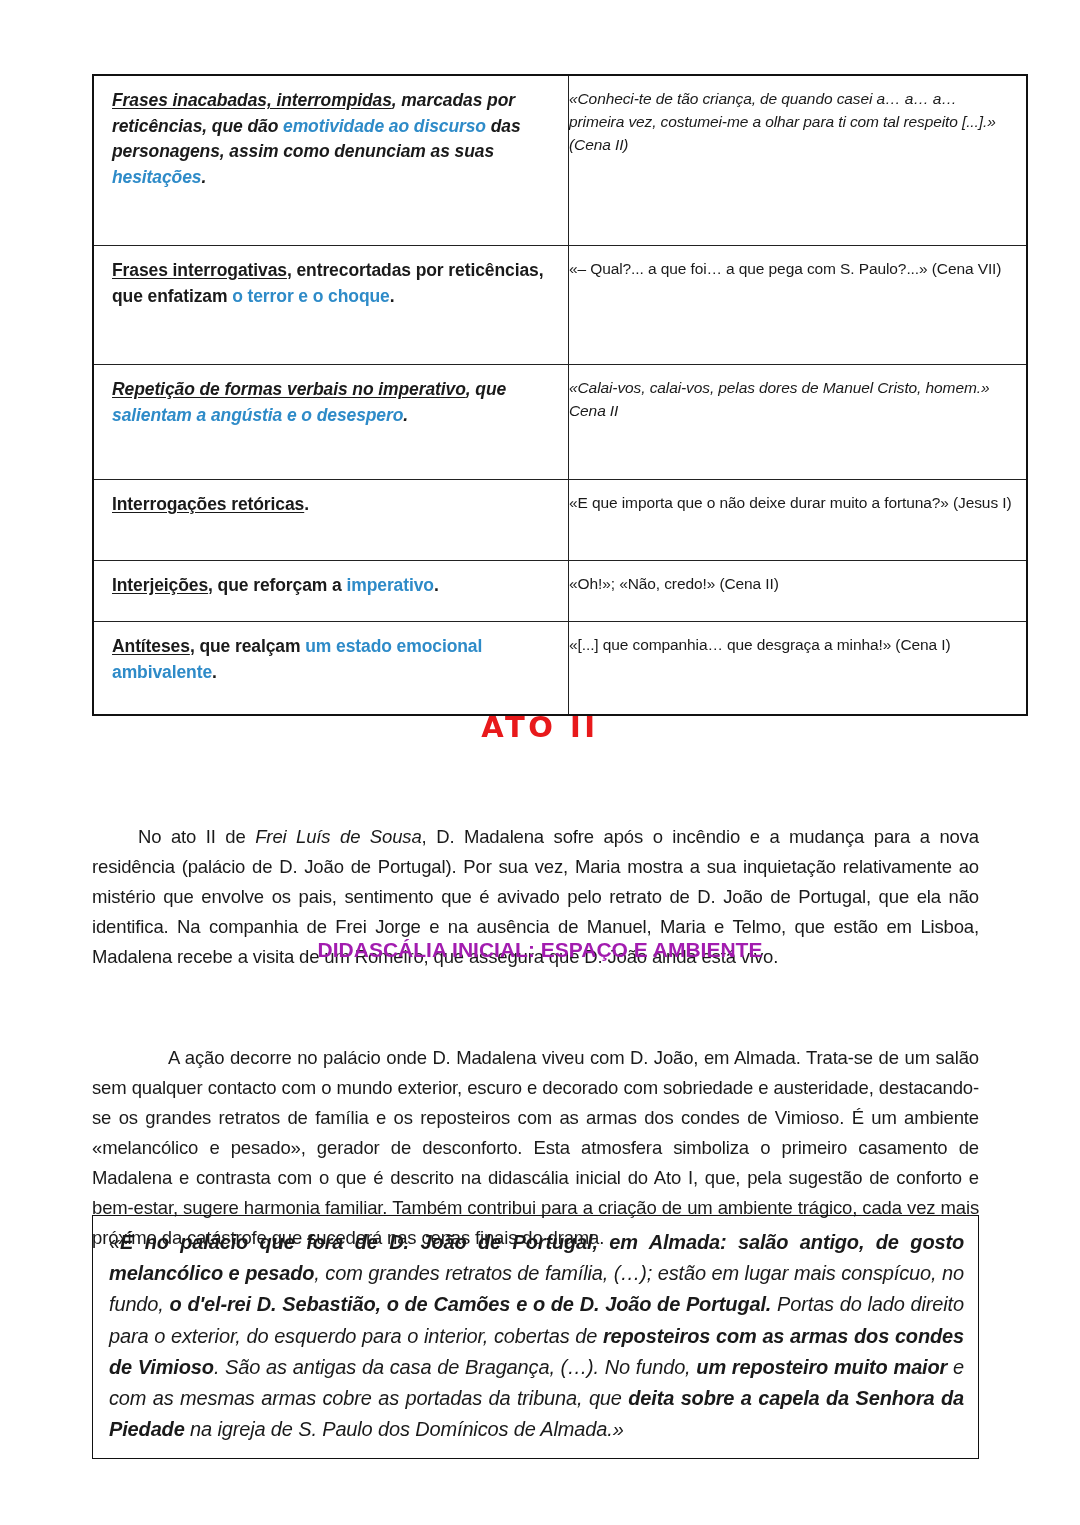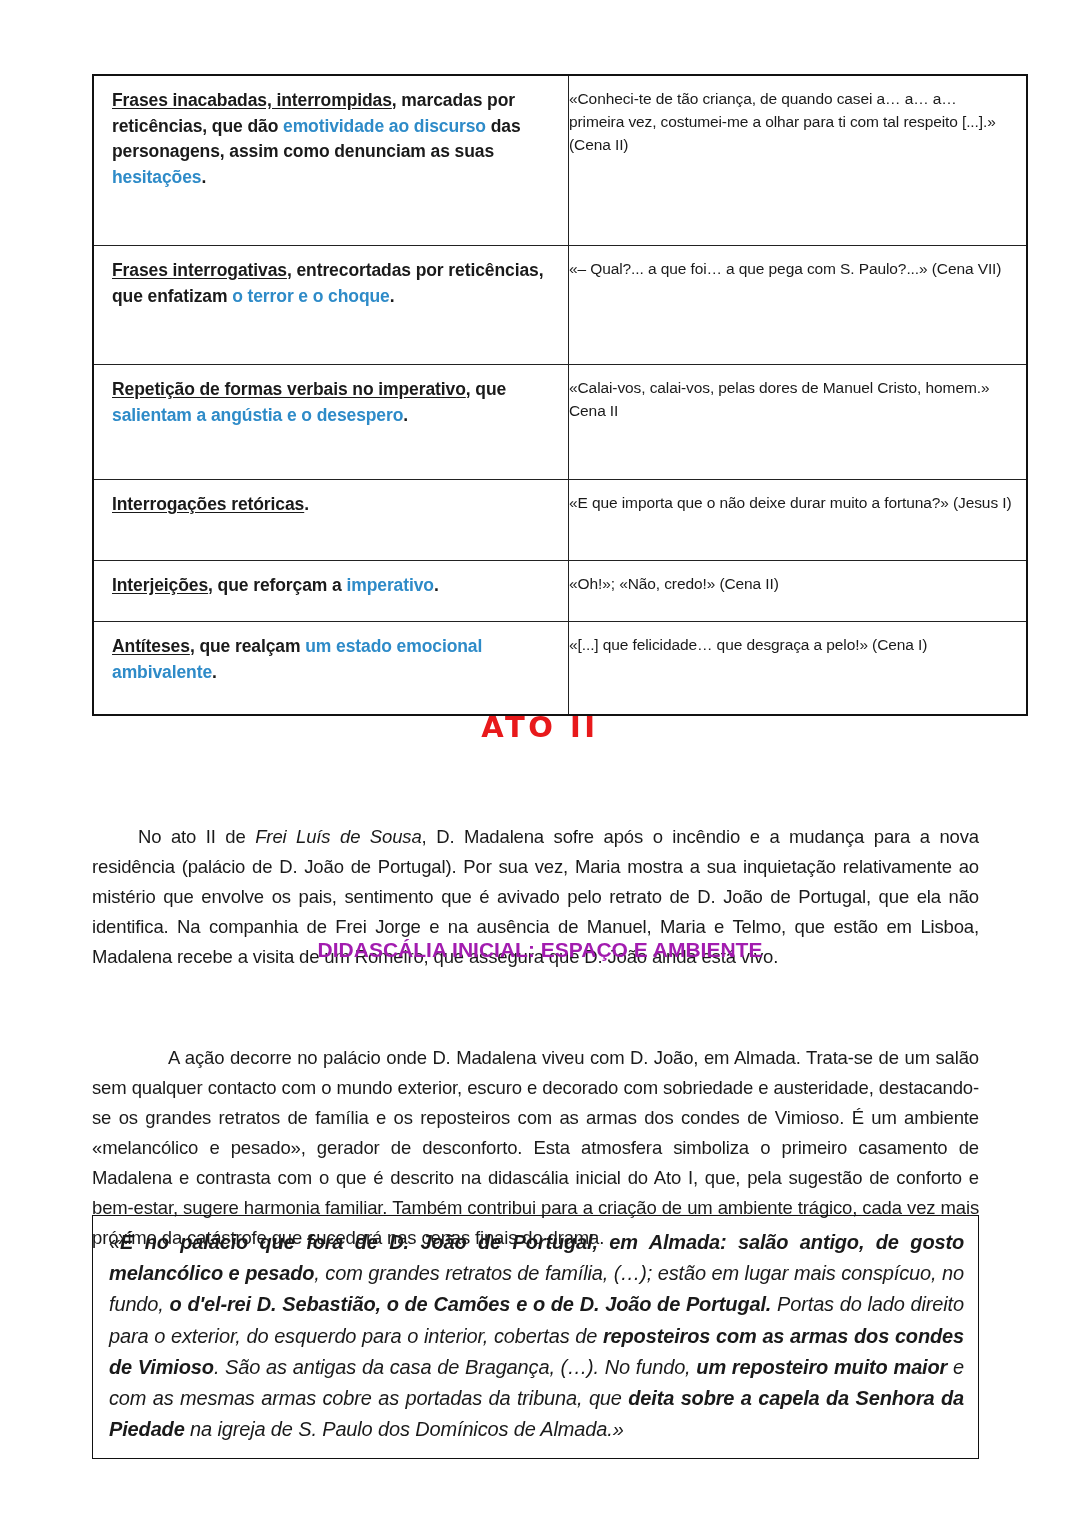--- a/index.html
+++ b/index.html
@@ -51,23 +51,23 @@
     font-weight: normal;
     line-height: 1.48;
     padding-left: 0;
     letter-spacing: -0.1px;
   }
   .u   { text-decoration: underline; text-underline-offset: 2px; }
   .blue{ color: #2E8BC8; }
   .cell-indent { padding-left: 8px; }
 
   
-  .r1 td { height: 145px; }
+  .r1 td { height: 145px; font-style: italic; }
   .r2 td { height: 94px; }
-  .r3 td { height: 90px; }
+  .r3 td { height: 90px; font-style: italic; }
   .r4 td { height: 56px; }
   .r5 td { height: 36px; }
   .r6 td { height: 68px; }
 
   
   .ato-title {
     position: absolute;
     left: 0;
     top: 710px;
     width: 1080px;
@@ -147,21 +147,21 @@
       <tr class="r4">
         <td class="col-left"><span class="u">Interrogações retóricas</span>.</td>
         <td class="col-right">«E que importa que o não deixe durar muito a fortuna?» (Jesus I)</td>
       </tr>
       <tr class="r5">
         <td class="col-left cell-indent"><span class="u">Interjeições</span>, que reforçam a <span class="blue">imperativo</span>.</td>
         <td class="col-right">«Oh!»; «Não, credo!» (Cena II)</td>
       </tr>
       <tr class="r6">
         <td class="col-left"><span class="u">Antíteses</span>, que realçam <span class="blue">um estado emocional ambivalente</span>.</td>
-        <td class="col-right">«[...] que felicidade… que desgraça a pelo!» (Cena I)</td>
+        <td class="col-right">«[...] que companhia… que desgraça a minha!» (Cena I)</td>
       </tr>
     </tbody>
   </table>
 
   <div class="ato-title">ATO II</div>
 
   <div class="para intro">No ato II de <em class="it">Frei Luís de Sousa</em>, D. Madalena sofre após o incêndio e a mudança para a nova residência (palácio de D. João de Portugal). Por sua vez, Maria mostra a sua inquietação relativamente ao mistério que envolve os pais, sentimento que é avivado pelo retrato de D. João de Portugal, que ela não identifica. Na companhia de Frei Jorge e na ausência de Manuel, Maria e Telmo, que estão em Lisboa, Madalena recebe a visita de um Romeiro, que assegura que D. João ainda está vivo.</div>
 
   <div class="section-heading">DIDASCÁLIA INICIAL: ESPAÇO E AMBIENTE</div>
 

